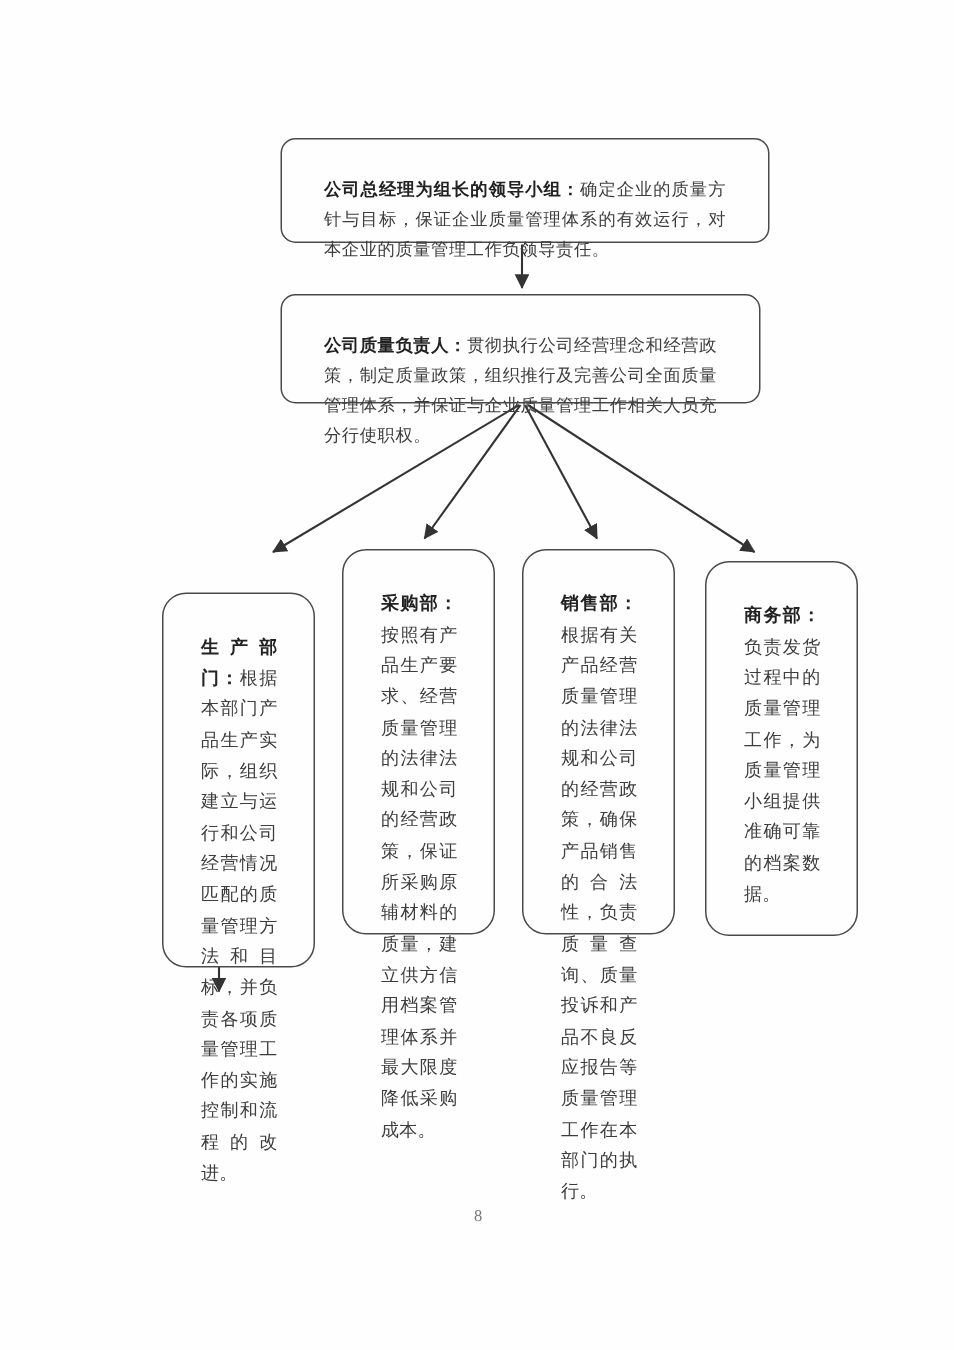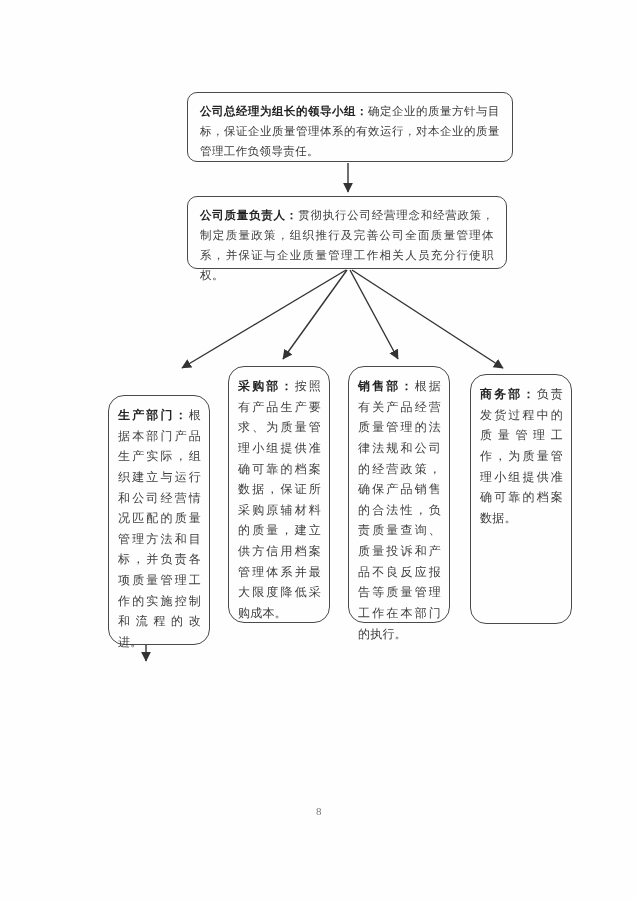--- a/index.html
+++ b/index.html
@@ -12,21 +12,21 @@
     font-family:"Liberation Serif","DejaVu Serif",serif;
     color:#3d3d3d;
   }
   .box{
     position:absolute;
     border:1.4px solid #4a4a4a;
     border-radius:10px;
     background:#fefefe;
     box-sizing:border-box;
   }
-  .box p{margin:0;}
+  .box p{margin:16px;}
   .box b{color:#222;font-weight:bold;}
   .wide{
     padding:8px 12px 0 12px;
     font-size:11.5px;
     line-height:1.75;
     letter-spacing:0.4px;
     text-align:justify;
   }
   .col{
     border-radius:16px;
@@ -75,21 +75,21 @@
 
   <div class="box wide" id="quality-box">
     <p><b>公司质量负责人：</b><span>贯彻执行公司经营理念和经营政策，制定质量政策，组织推行及完善公司全面质量管理体系，并保证与企业质量管理工作相关人员充分行使职权。</span></p>
   </div>
 
   <div class="box col" id="dept-0">
     <p><b>生产部门：</b><span>根据本部门产品生产实际，组织建立与运行和公司经营情况匹配的质量管理方法和目标，并负责各项质量管理工作的实施控制和流程的改进。</span></p>
   </div>
 
   <div class="box col" id="dept-1">
-    <p><b>采购部：</b><span>按照有产品生产要求、为质量管理小组提供准确可靠的档案数据，保证所采购原辅材料的质量，建立供方信用档案管理体系并最大限度降低采购成本。</span></p>
+    <p><b>采购部：</b><span>按照有产品生产要求、经营质量管理的法律法规和公司的经营政策，保证所采购原辅材料的质量，建立供方信用档案管理体系并最大限度降低采购成本。</span></p>
   </div>
 
   <div class="box col" id="dept-3">
     <p><b>商务部：</b><span>负责发货过程中的质量管理工作，为质量管理小组提供准确可靠的档案数据。</span></p>
   </div>
 
   <div class="box col" id="dept-2">
     <p><b>销售部：</b><span>根据有关产品经营质量管理的法律法规和公司的经营政策，确保产品销售的合法性，负责质量查询、质量投诉和产品不良反应报告等质量管理工作在本部门的执行。</span></p>
   </div>
 

